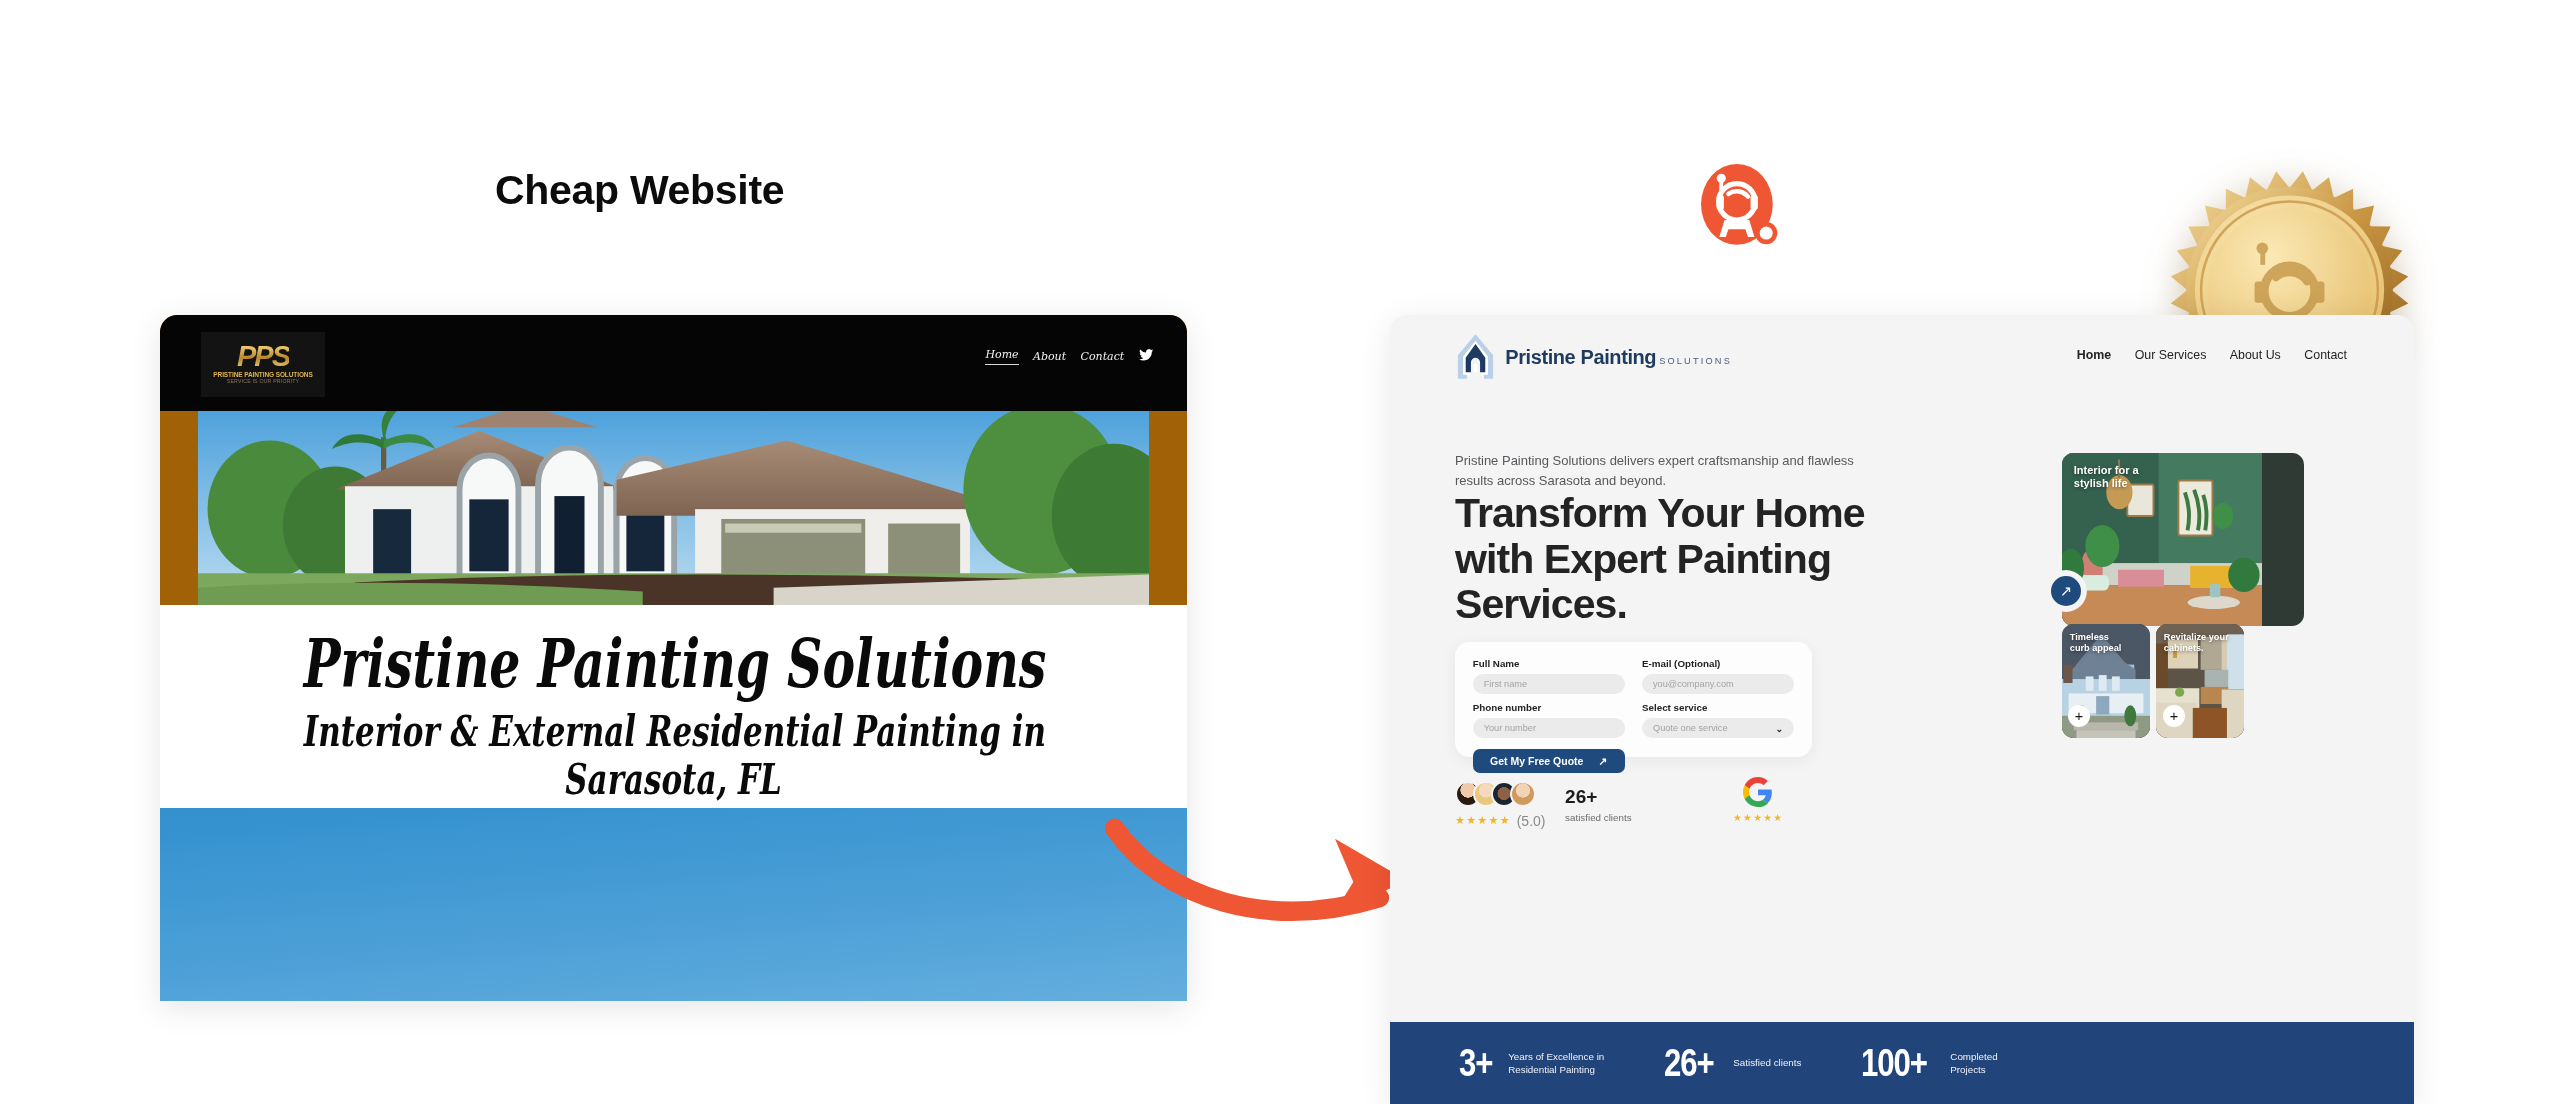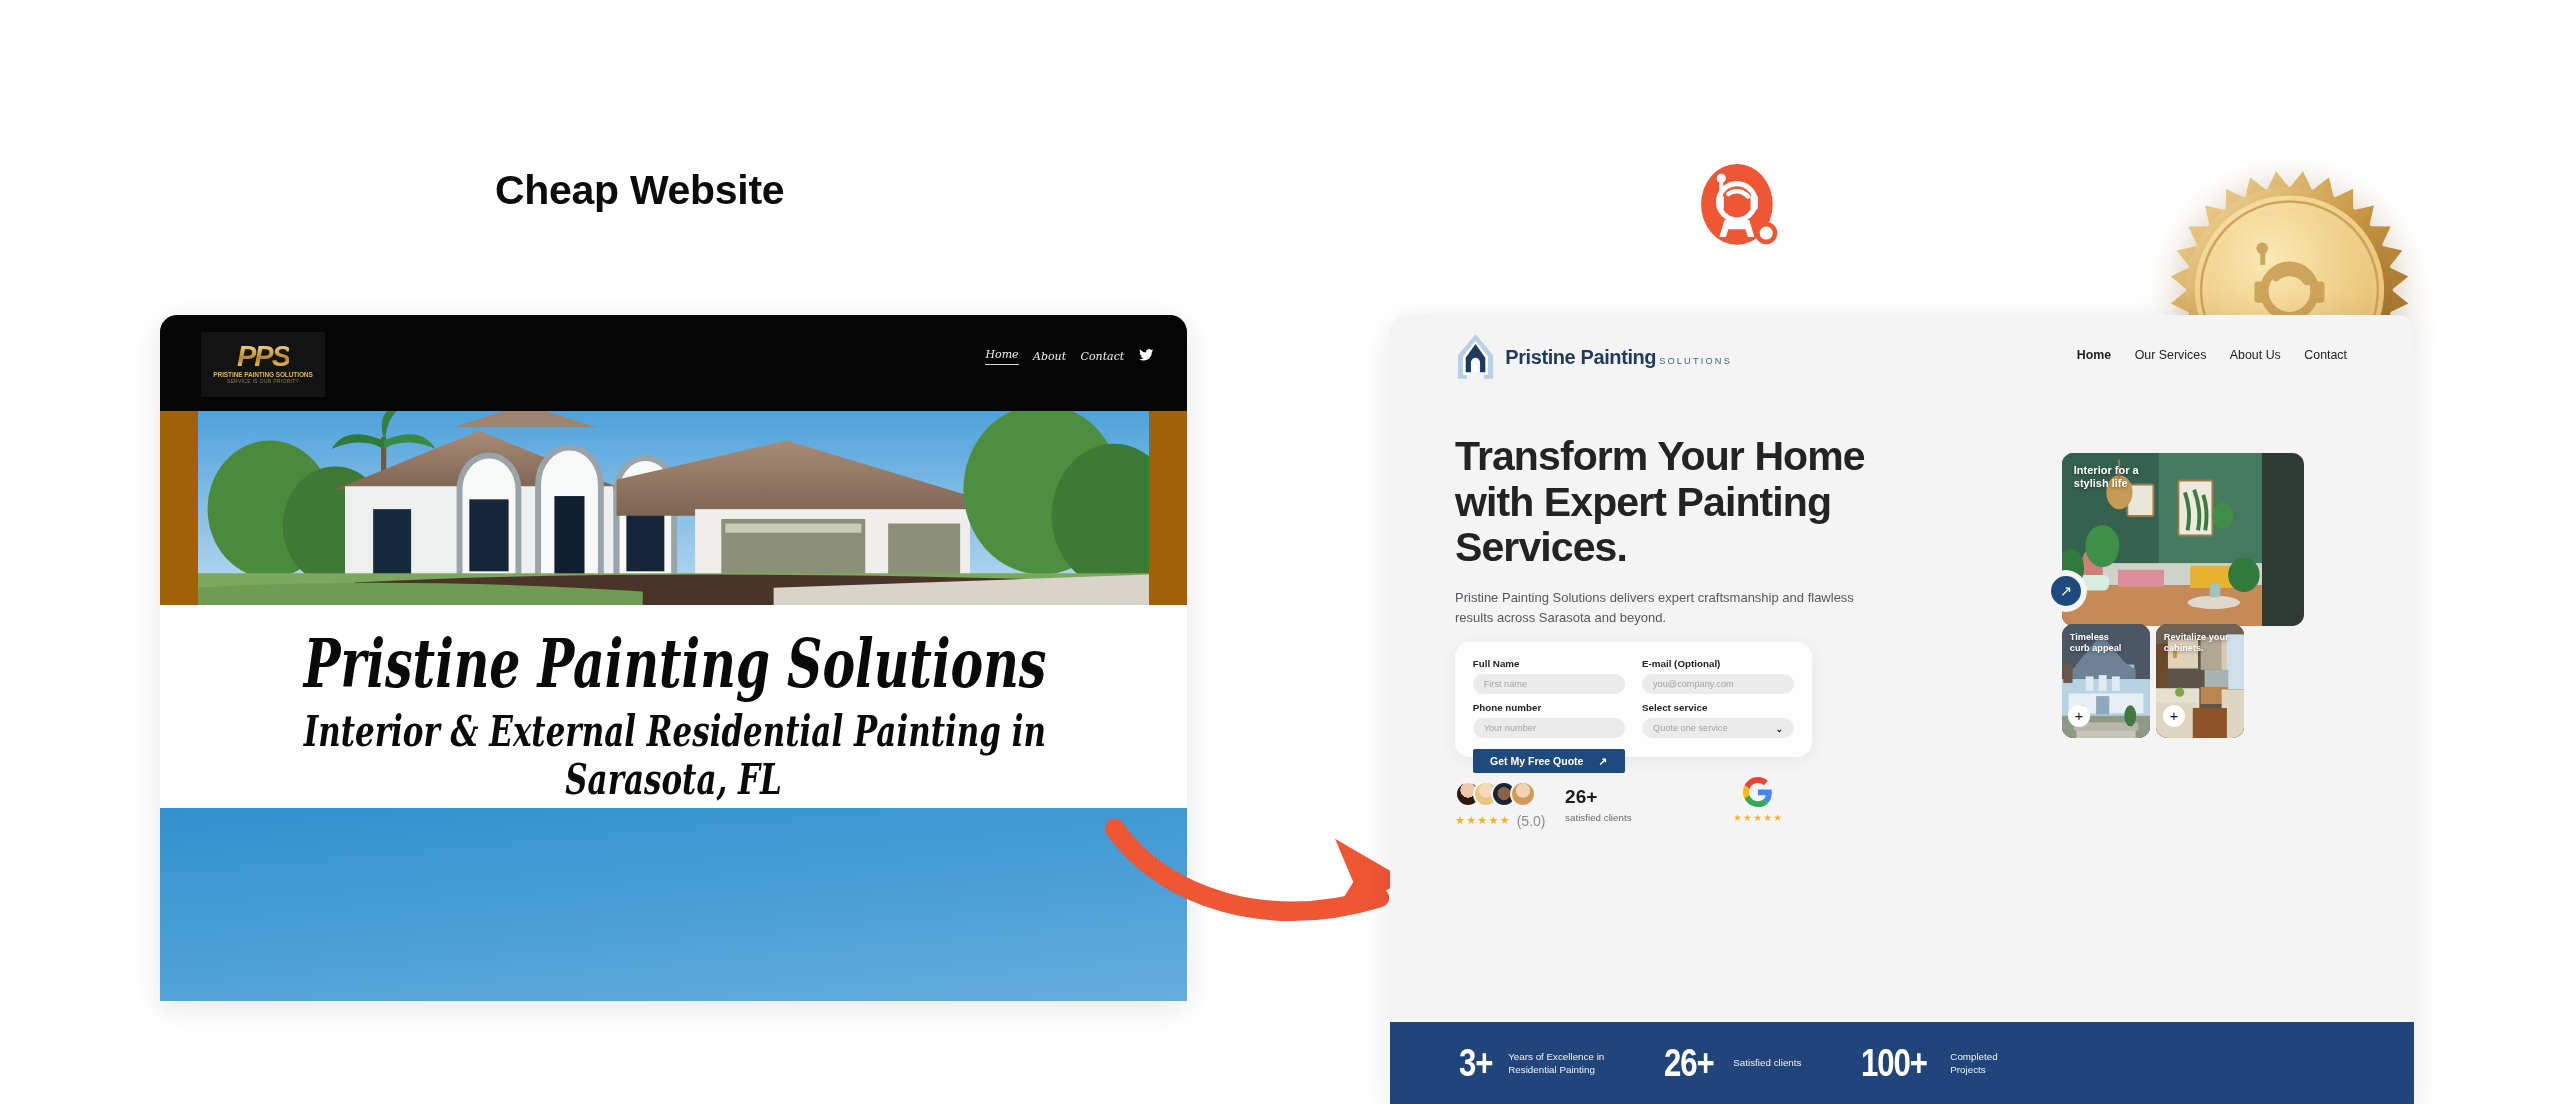--- a/index.html
+++ b/index.html
@@ -197,21 +197,21 @@
   .finput {
     height: 20px; background: #ebebeb; border-radius: 10.5px;
     display: flex; align-items: center; padding: 0 11px;
     font-size: 9.2px; color: #a3a3a3; white-space: nowrap; text-align: right;
   }
   .finput.sel { justify-content: space-between; }
   .finput .chev { color: #2b2b2b; font-size: 9.2px; font-weight: 700; }
   #quote-btn {
     margin-top: 11px;
     height: 23.5px; width: 152px;
-    background: #1e4a7d; border-radius: 2px;
+    background: #1e4a7d; border-radius: 7px;
     display: flex; align-items: center; justify-content: center; gap: 15px;
     color: #ffffff; font-size: 10.5px; font-weight: 700;
   }
   #quote-btn .ar { font-size: 10.5px; }
 
   #proof { position: absolute; left: 65px; top: 466px; display: flex; align-items: center; gap: 19.6px; }
   #avatars { display: flex; }
   #avatars .av {
     width: 26px; height: 26px; border-radius: 50%;
     border: 2px solid #f4f4f4; margin-left: -7.8px;
@@ -444,22 +444,22 @@
     </div>
     <div id="np-nav">
       <span class="ni active">Home</span>
       <span class="ni">Our Services</span>
       <span class="ni">About Us</span>
       <span class="ni">Contact</span>
     </div>
   </div>
 
   <div id="hero-left">
+    <div id="hero-sub">Pristine Painting Solutions delivers expert craftsmanship and flawless results across Sarasota and beyond.</div>
     <div id="hero-title">Transform Your Home with Expert Painting Services.</div>
-    <div id="hero-sub">Pristine Painting Solutions delivers expert craftsmanship and flawless results across Sarasota and beyond.</div>
   </div>
 
   <div id="quote-card">
     <div class="fgrid">
       <div>
         <div class="flabel">Full Name</div>
         <div class="finput">First name</div>
       </div>
       <div>
         <div class="flabel">E-mail (Optional)</div>

